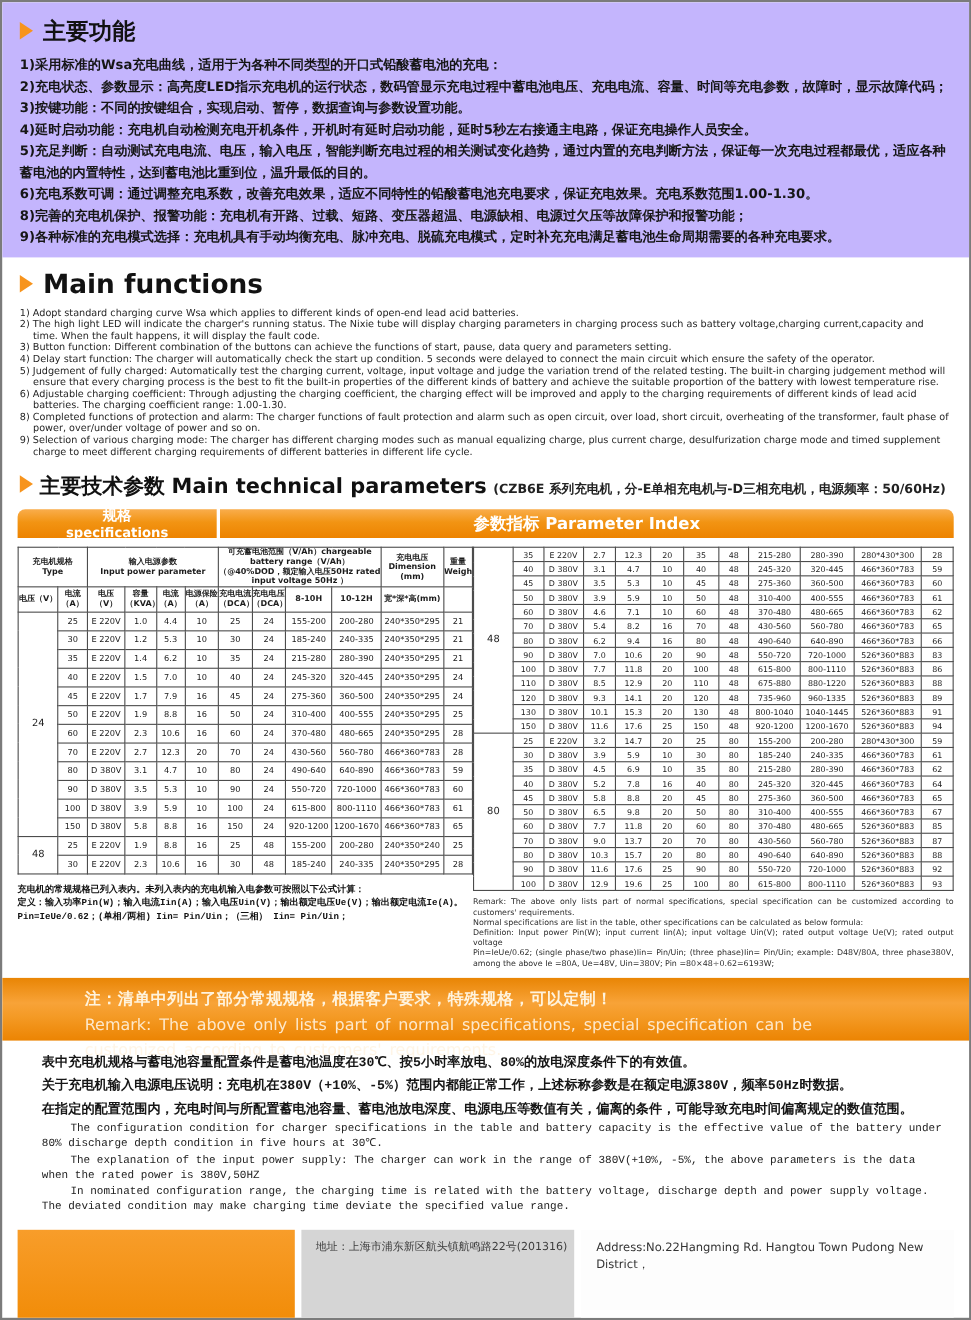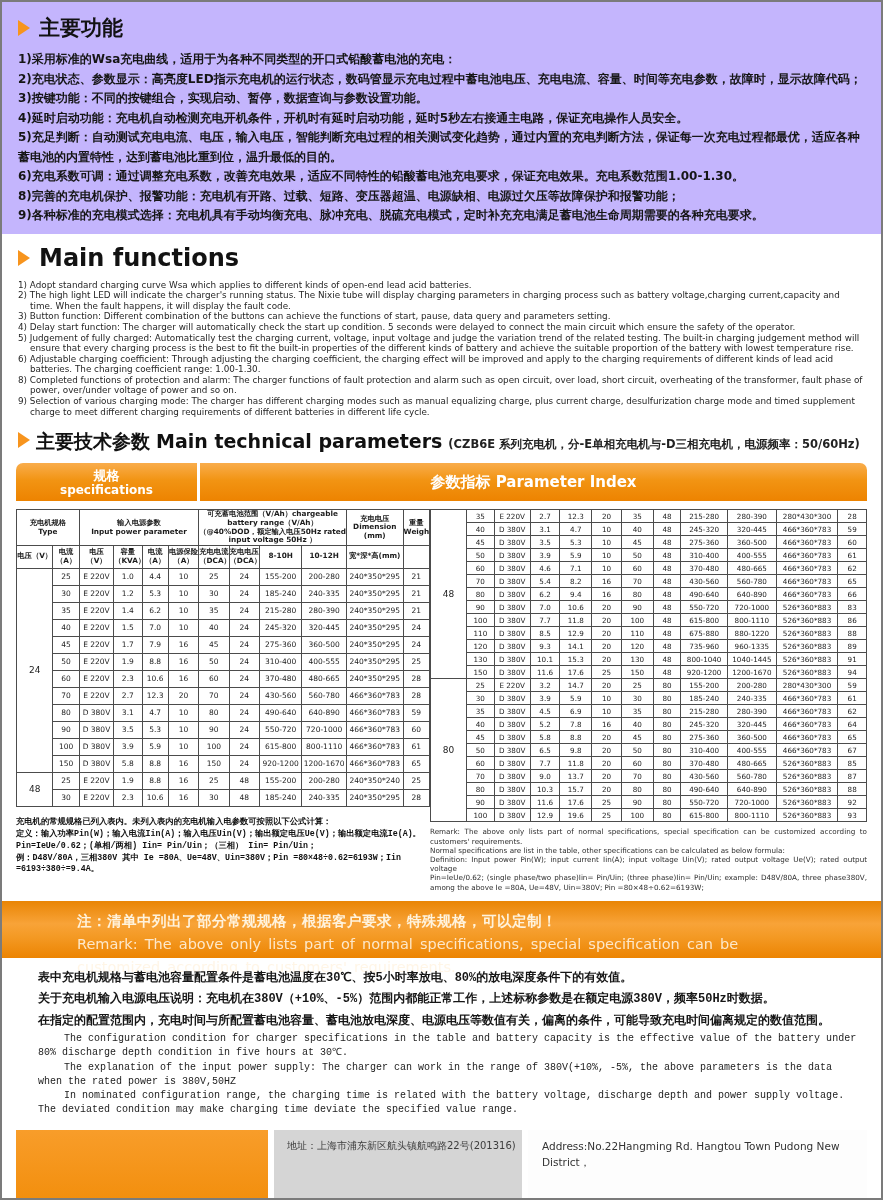--- a/index.html
+++ b/index.html
@@ -20,21 +20,21 @@
   .en-item{font-size:8.8px;line-height:10.3px;color:#262626;padding-left:12px;text-indent:-12px;margin:0 0 0.5px 0;}
 
   
   .tech-head{padding:12px 16px 8px 16px;display:flex;align-items:baseline;gap:6px;flex-wrap:nowrap;}
   .tech-head .tri{border-left-width:12px;}
   .th-cn{font-size:19px;font-weight:bold;color:#111;}
   .th-en{font-size:19px;font-weight:bold;color:#111;}
   .th-sub{font-size:11.5px;font-weight:bold;color:#222;}
 
   
-  .param-bars{display:flex;gap:3px;margin:0 14px;height:38px;}
+  .param-bars{display:flex;gap:3px;margin:0 14px;height:26px;}
   .bar{background:linear-gradient(180deg,#f9ad4c 0%,#f29413 45%,#ed8300 100%);
        color:#fff;display:flex;flex-direction:column;justify-content:center;align-items:center;}
   .bar-left{width:181px;border-top-left-radius:7px;}
   .bar-right{flex:1;border-top-right-radius:7px;}
   .bar-left .l1{font-size:13px;font-weight:bold;line-height:15px;}
   .bar-left .l2{font-size:12px;font-weight:bold;line-height:14px;}
   .bar-right .l1{font-size:15px;font-weight:bold;}
 
   
   .tables-row{display:flex;justify-content:space-between;margin:8px 14px 0 14px;}
@@ -364,21 +364,20 @@
               <td>240-335</td>
               <td>240*350*295</td>
               <td>28</td>
             </tr>
           </tbody>
       </table>
       <div class="after-table">
           <div class="formula-line">充电机的常规规格已列入表内。未列入表内的充电机输入电参数可按照以下公式计算：</div>
           <div class="formula-line">定义：输入功率Pin(W)；输入电流Iin(A)；输入电压Uin(V)；输出额定电压Ue(V)；输出额定电流Ie(A)。</div>
           <div class="formula-line">Pin=IeUe/0.62；(单相/两相) Iin= Pin/Uin；（三相） Iin= Pin/Uin；</div>
-          <div class="formula-line">例：D48V/80A，三相380V 其中 Ie =80A、Ue=48V、Uin=380V；Pin =80×48÷0.62=6193W；Iin =6193÷380÷=9.4A。</div>
         </div>
     </div>
 
     <div class="tcol-right">
       <table class="spec t-right">
         <colgroup>
           <col style="width:34px">
             <col style="width:26px">
             <col style="width:34px">
             <col style="width:28px">

